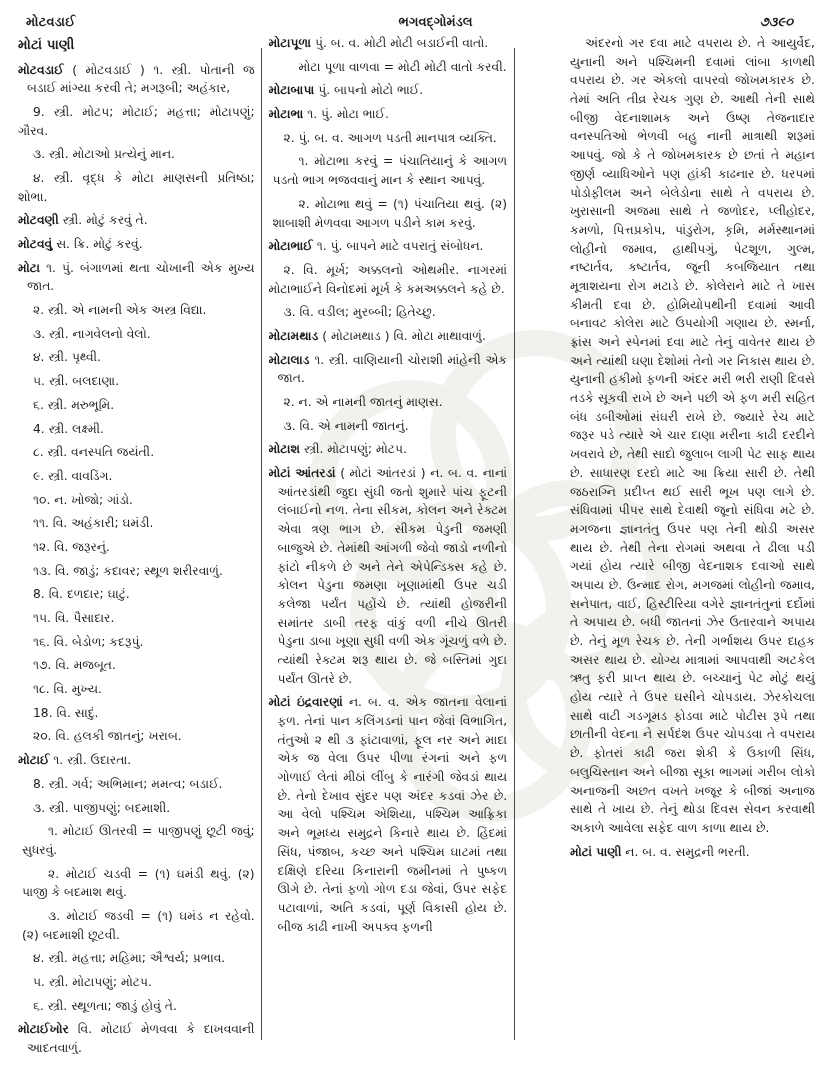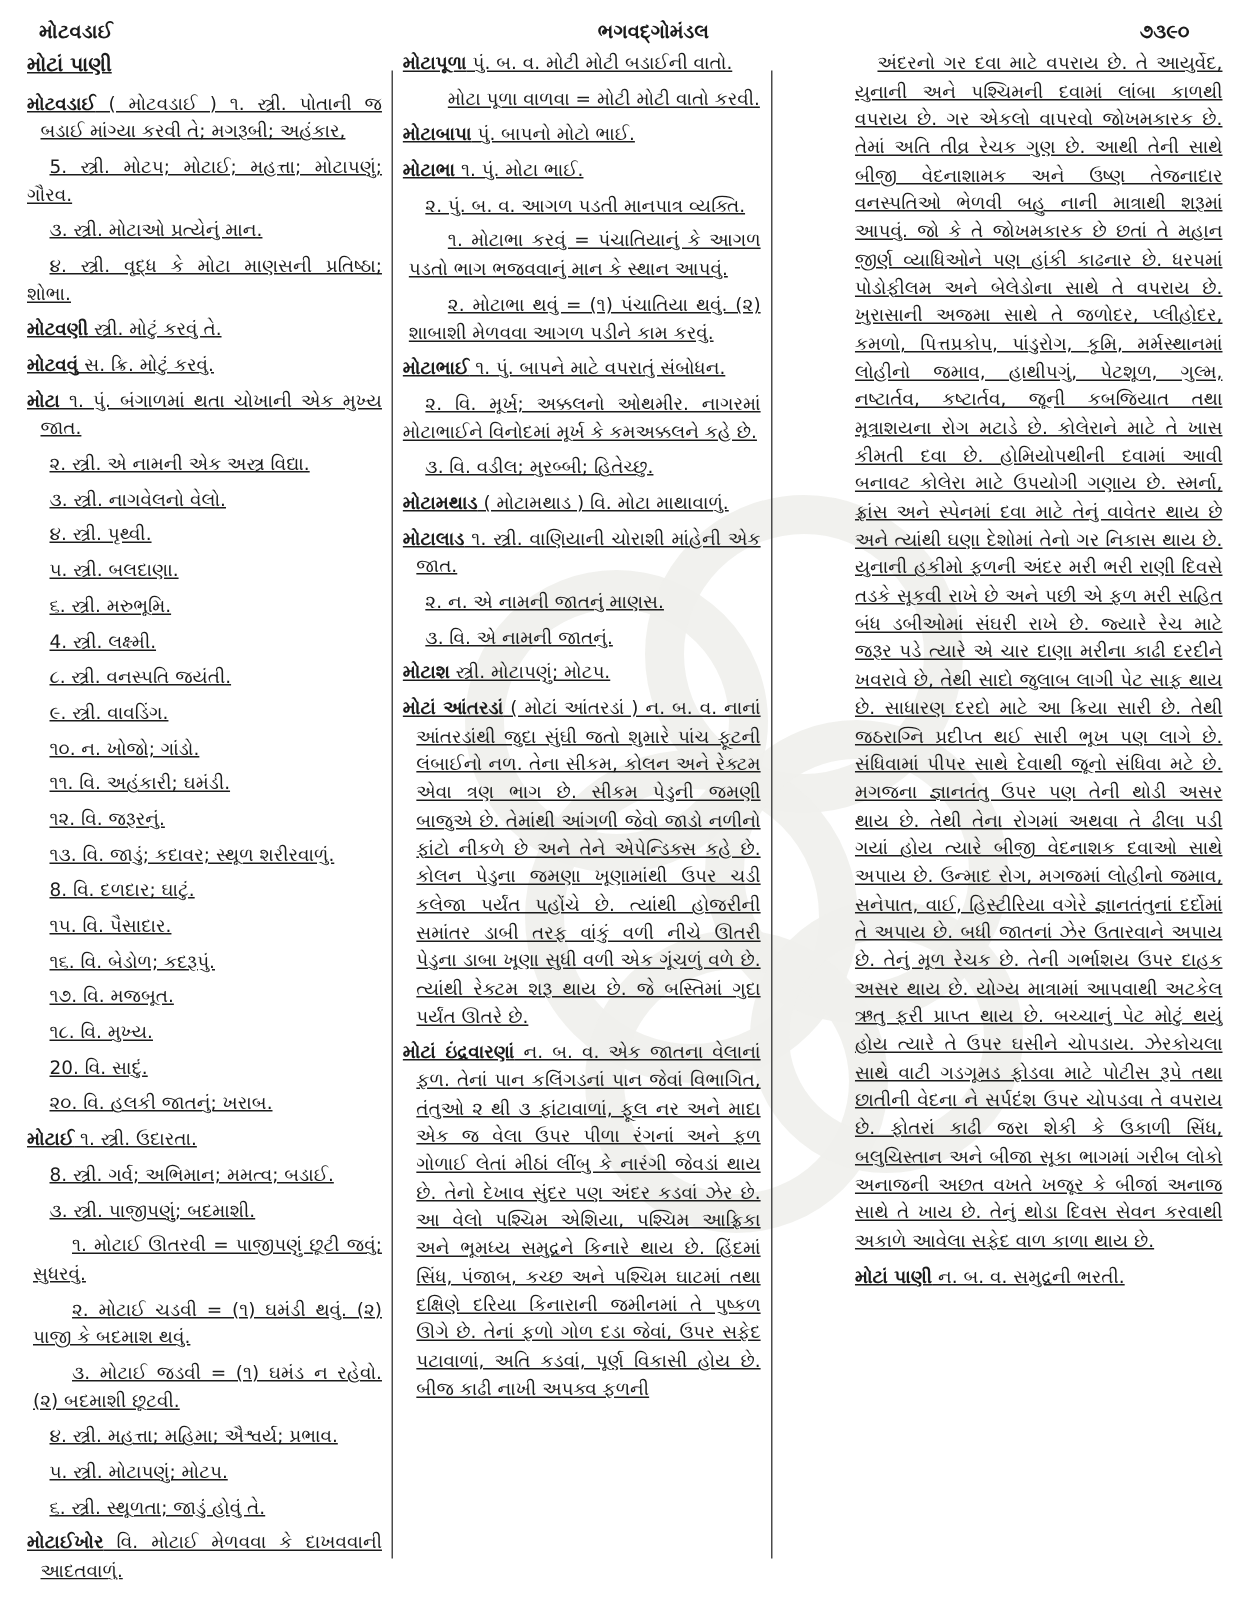--- a/index.html
+++ b/index.html
@@ -29,39 +29,39 @@
     opacity:.9;
   }
   .header{
     display:flex;justify-content:space-between;align-items:baseline;
     font-size:13px;
     padding:6px 26px 2px 18px;
     position:relative;z-index:2;
   }
   .header .hw{font-weight:bold;letter-spacing:.2px;}
   .header .title{font-weight:bold;margin-left:36px;}
-  .header .pageno{font-weight:bold;}
+  .header .pageno{font-weight:bold;font-style:italic;}
   .columns{
     display:flex;
     position:relative;z-index:2;
     height:1020px;
     margin-top:2px;
   }
   .col{
     box-sizing:border-box;
     overflow:hidden;
     font-size:12.3px;
     line-height:1.52;
     text-align:justify;
   }
   .col1{width:271px;padding:0 6px 0 10px;}
   .col2{width:271px;padding:0 7px 0 7px;}
   .col3{width:275px;padding:0 4px 0 7px;margin-left:48px;}
   .vrule{width:1px;background:#4a4a4a;margin-top:14px;height:992px;}
-  p.para{margin:0 0 5px 0;text-decoration:underline;}
+  p.para{margin:0 0 5px 0;}
   p.catch{font-weight:bold;font-size:13.5px;margin-bottom:6px;text-align:left;}
   p.entry{padding-left:9px;text-indent:-9px;}
   p.sense{text-indent:15px;}
   p.idiom{text-indent:26px;margin-left:4px;}
   .headword{font-weight:bold;}
 </style>
 </head>
 <body>
 
 <div class="watermark">
@@ -77,21 +77,21 @@
   <div class="header">
     <span class="hw">મોટવડાઈ</span>
     <span class="title">ભગવદ્ગોમંડલ</span>
     <span class="pageno">૭૩૯૦</span>
   </div>
 
   <div class="columns">
     <div class="col col1">
         <p class="para catch">મોટાં પાણી</p>
         <p class="para entry"><span class="headword">મોટવડાઈ</span> ( મોટવડાઈ ) ૧. સ્ત્રી. પોતાની જ બડાઈ માંગ્યા કરવી તે; મગરૂબી; અહંકાર,</p>
-        <p class="para sense">5. સ્ત્રી. મોટપ; મોટાઈ; મહત્તા; મોટાપણું; ગૌરવ.</p>
+        <p class="para sense">9. સ્ત્રી. મોટપ; મોટાઈ; મહત્તા; મોટાપણું; ગૌરવ.</p>
         <p class="para sense">૩. સ્ત્રી. મોટાઓ પ્રત્યેનું માન.</p>
         <p class="para sense">૪. સ્ત્રી. વૃદ્ધ કે મોટા માણસની પ્રતિષ્ઠા; શોભા.</p>
         <p class="para entry"><span class="headword">મોટવણી</span> સ્ત્રી. મોટું કરવું તે.</p>
         <p class="para entry"><span class="headword">મોટવવું</span> સ. ક્રિ. મોટું કરવું.</p>
         <p class="para entry"><span class="headword">મોટા</span> ૧. પું. બંગાળમાં થતા ચોખાની એક મુખ્ય જાત.</p>
         <p class="para sense">૨. સ્ત્રી. એ નામની એક અસ્ત્ર વિદ્યા.</p>
         <p class="para sense">૩. સ્ત્રી. નાગવેલનો વેલો.</p>
         <p class="para sense">૪. સ્ત્રી. પૃથ્વી.</p>
         <p class="para sense">૫. સ્ત્રી. બલદાણા.</p>
         <p class="para sense">૬. સ્ત્રી. મરુભૂમિ.</p>
@@ -100,21 +100,21 @@
         <p class="para sense">૯. સ્ત્રી. વાવડિંગ.</p>
         <p class="para sense">૧૦. ન. ખોજો; ગાંડો.</p>
         <p class="para sense">૧૧. વિ. અહંકારી; ઘમંડી.</p>
         <p class="para sense">૧૨. વિ. જરૂરનું.</p>
         <p class="para sense">૧૩. વિ. જાડું; કદાવર; સ્થૂળ શરીરવાળું.</p>
         <p class="para sense">8. વિ. દળદાર; ઘાટું.</p>
         <p class="para sense">૧૫. વિ. પૈસાદાર.</p>
         <p class="para sense">૧૬. વિ. બેડોળ; કદરૂપું.</p>
         <p class="para sense">૧૭. વિ. મજબૂત.</p>
         <p class="para sense">૧૮. વિ. મુખ્ય.</p>
-        <p class="para sense">20. વિ. સાદું.</p>
+        <p class="para sense">18. વિ. સાદું.</p>
         <p class="para sense">૨૦. વિ. હલકી જાતનું; ખરાબ.</p>
         <p class="para entry"><span class="headword">મોટાઈ</span> ૧. સ્ત્રી. ઉદારતા.</p>
         <p class="para sense">8. સ્ત્રી. ગર્વ; અભિમાન; મમત્વ; બડાઈ.</p>
         <p class="para sense">૩. સ્ત્રી. પાજીપણું; બદમાશી.</p>
         <p class="para idiom">૧. મોટાઈ ઊતરવી = પાજીપણું છૂટી જવું; સુધરવું.</p>
         <p class="para idiom">૨. મોટાઈ ચડવી = (૧) ઘમંડી થવું. (૨) પાજી કે બદમાશ થવું.</p>
         <p class="para idiom">૩. મોટાઈ જડવી = (૧) ઘમંડ ન રહેવો. (૨) બદમાશી છૂટવી.</p>
         <p class="para sense">૪. સ્ત્રી. મહત્તા; મહિમા; ઐશ્વર્ય; પ્રભાવ.</p>
         <p class="para sense">૫. સ્ત્રી. મોટાપણું; મોટપ.</p>
         <p class="para sense">૬. સ્ત્રી. સ્થૂળતા; જાડું હોવું તે.</p>

